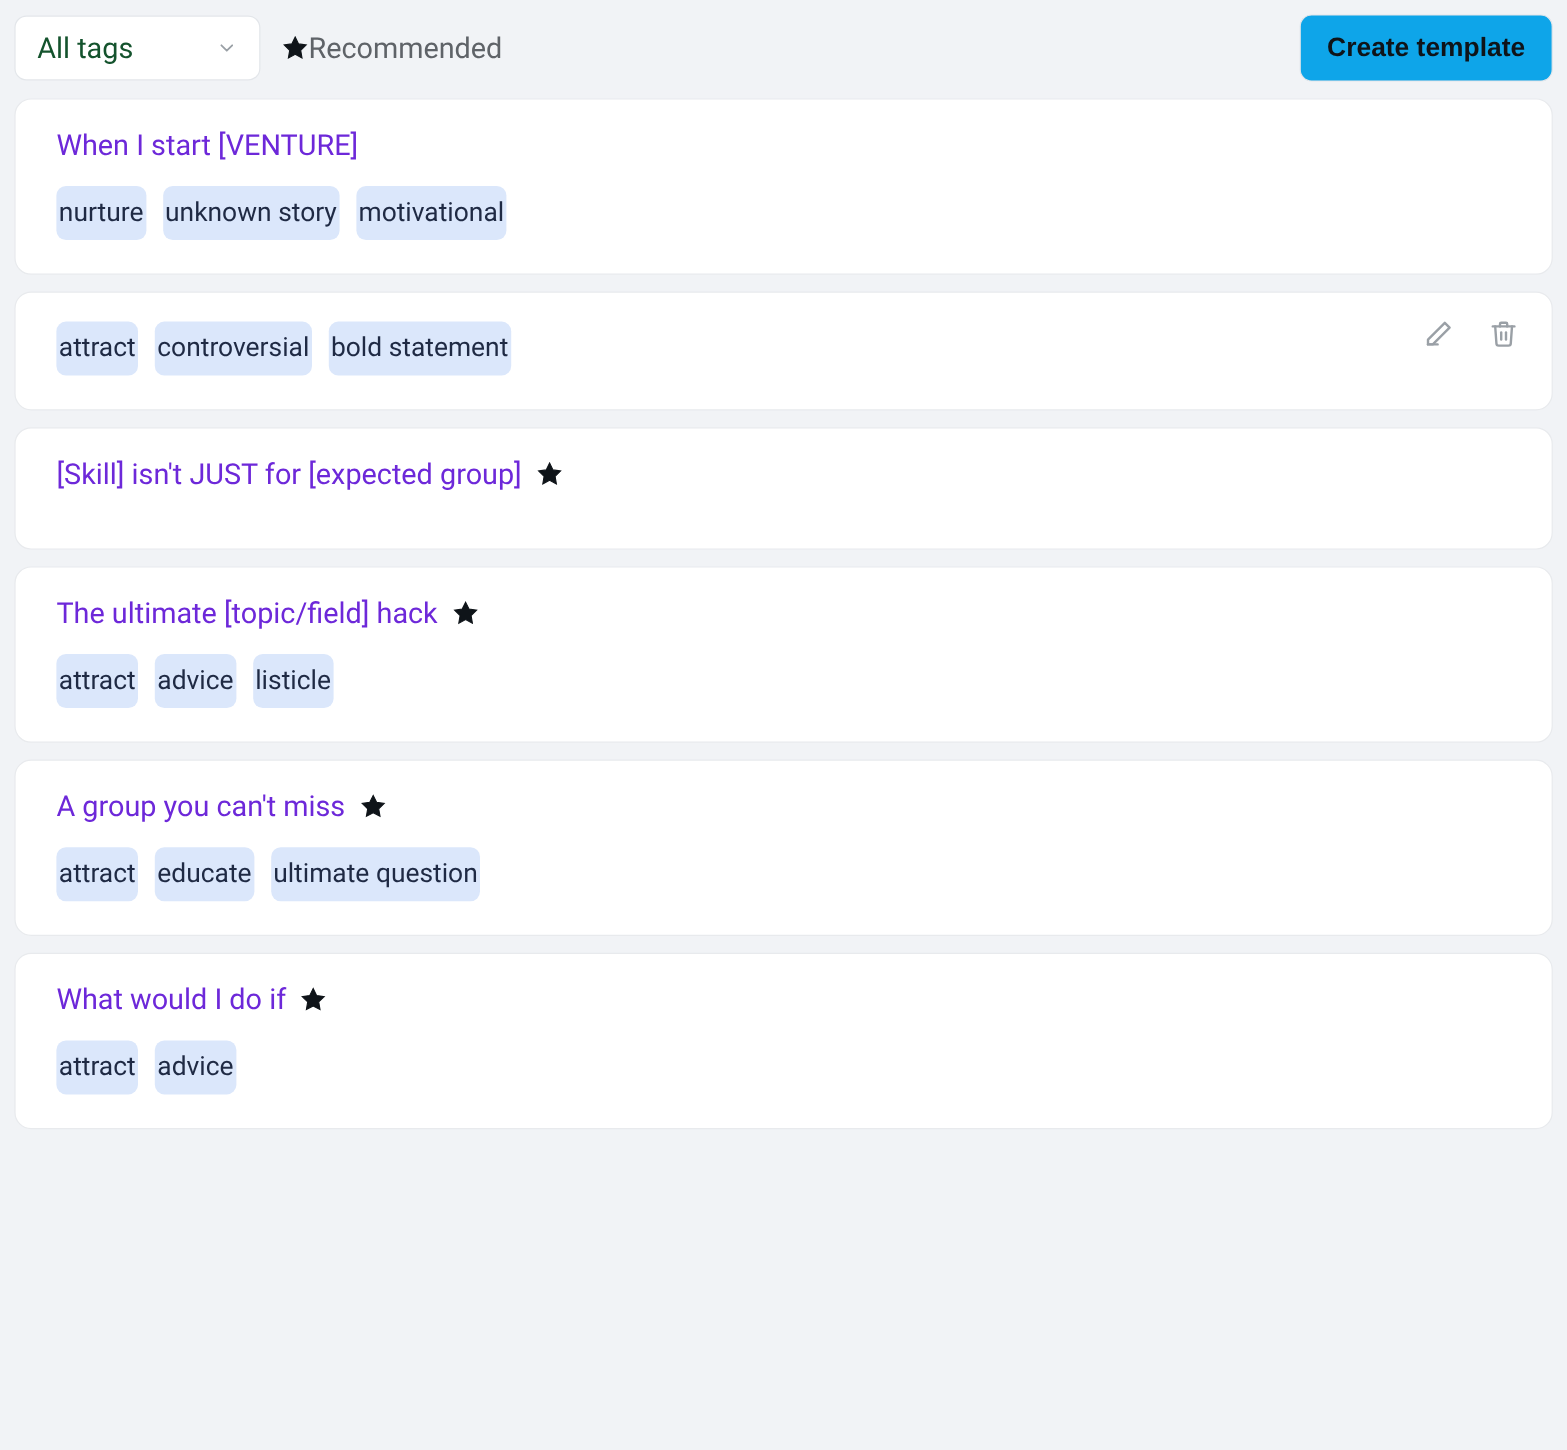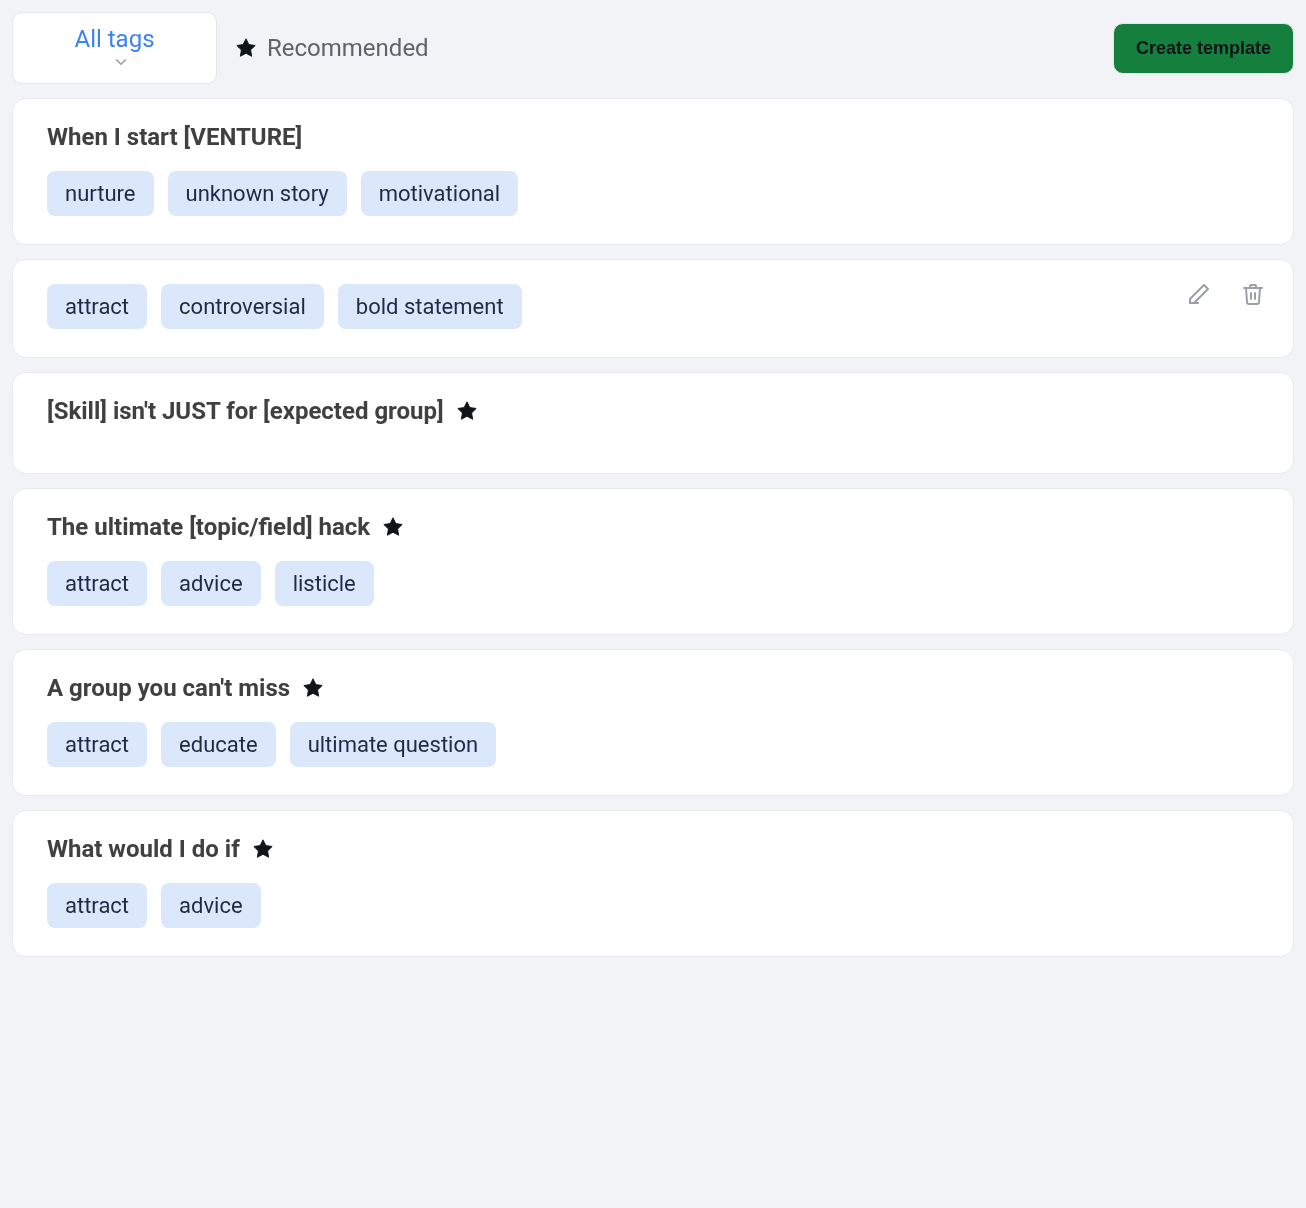--- a/index.html
+++ b/index.html
@@ -18,78 +18,76 @@
   }
   .dropdown {
     display: flex;
     align-items: center;
     justify-content: space-between;
     background: #fff;
     border: 1px solid #e3e6ea;
     border-radius: 10px;
     padding: 12px 18px;
     font-size: 24px;
-    color: #3b82f6;
+    color: #14532d;
     min-width: 205px;
     cursor: pointer;
-    flex-direction: column;
   }
   .dropdown .chev {
     color: #9aa0a6;
     margin-left: 12px;
     display: flex;
     align-items: center;
   }
   .recommended {
     display: flex;
     align-items: center;
-    gap: 10px;
     font-size: 24px;
     color: #5f6368;
   }
   .spacer { flex: 1; }
   .create-btn {
-    background: #15803d;
+    background: #0ea5e9;
     border: 1px solid #e3e6ea;
     border-radius: 10px;
     padding: 14px 22px;
-    font-size: 18px;
+    font-size: 22px;
     font-weight: 600;
     color: #0f1419;
     cursor: pointer;
   }
   .card {
     background: #fff;
     border: 1px solid #e8eaed;
     border-radius: 14px;
     padding: 24px 34px 28px 34px;
     margin-bottom: 14px;
     position: relative;
   }
   .card-title-row {
     display: flex;
     align-items: center;
     gap: 12px;
     margin-bottom: 20px;
   }
   .card-title {
     font-size: 24px;
-    font-weight: 700;
-    color: #404040;
+    font-weight: 400;
+    color: #6d28d9;
   }
   .tags-row {
     display: flex;
     flex-wrap: wrap;
     gap: 14px;
   }
   .tag {
     background: #dbe7fb;
     color: #1f2a44;
     border-radius: 8px;
-    padding: 10px 18px;
+    padding: 10px 2px;
     font-size: 22px;
     cursor: default;
   }
   .expand-chev {
     color: #5f6368;
     display: flex;
     align-items: center;
     margin-left: -10px;
   }
   .card-actions {

